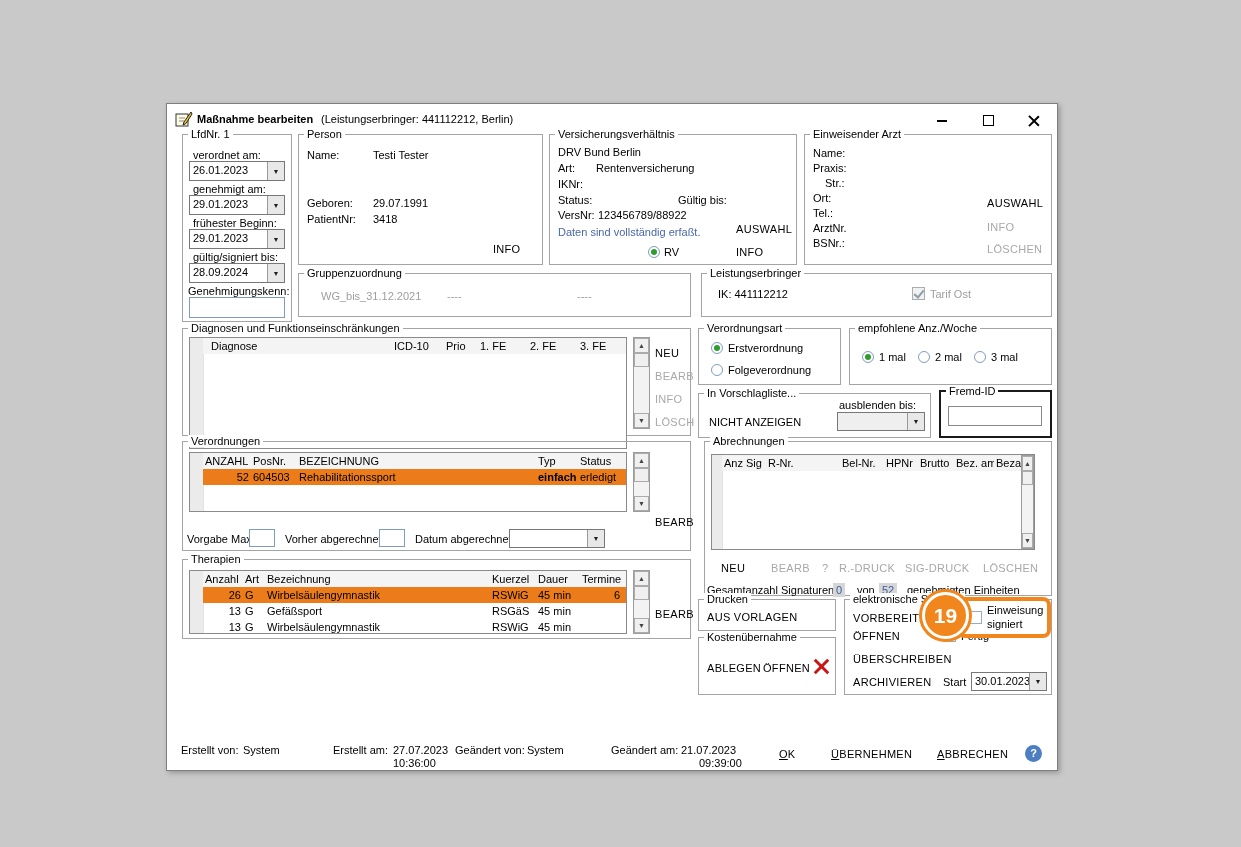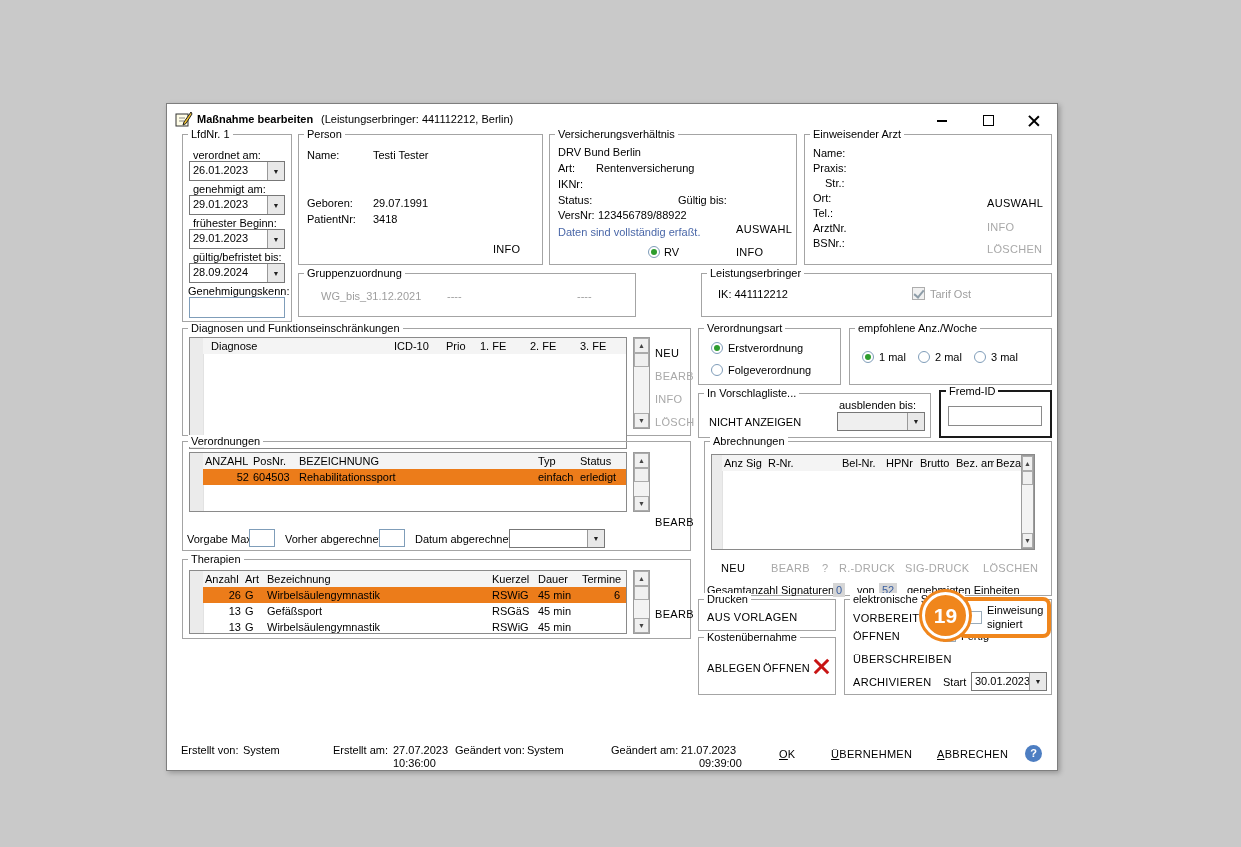--- a/index.html
+++ b/index.html
@@ -102,21 +102,21 @@
     <span class="lbl" style="left:10px;top:48px;">genehmigt am:</span>
     <div class="combo" style="left:6px;top:60px;width:96px;height:20px;">
       <span class="val">29.01.2023</span>
           <span class="dbtn">▼</span>
     </div>
     <span class="lbl" style="left:10px;top:82px;">frühester Beginn:</span>
     <div class="combo" style="left:6px;top:94px;width:96px;height:20px;">
       <span class="val">29.01.2023</span>
           <span class="dbtn">▼</span>
     </div>
-    <span class="lbl" style="left:10px;top:116px;">gültig/befristet bis:</span>
+    <span class="lbl" style="left:10px;top:116px;">gültig/signiert bis:</span>
     <div class="combo" style="left:6px;top:128px;width:96px;height:20px;">
       <span class="val">28.09.2024</span>
           <span class="dbtn">▼</span>
     </div>
     <span class="lbl" style="left:5px;top:150px;">Genehmigungskenn:</span>
     <div class="inp" style="left:6px;top:162px;width:96px;height:21px;"></div>
   </div>
 
   <div class="group" style="left:131px;top:30px;width:245px;height:131px;">
     <span class="legend">Person</span>
@@ -153,21 +153,21 @@
     <span class="lbl" style="left:20px;top:42px;">Str.:</span>
     <span class="lbl" style="left:8px;top:57px;">Ort:</span>
     <span class="lbl" style="left:8px;top:72px;">Tel.:</span>
     <span class="lbl" style="left:8px;top:87px;">ArztNr.</span>
     <span class="lbl" style="left:8px;top:102px;">BSNr.:</span>
     <span class="btnlbl" style="left:182px;top:62px;">AUSWAHL</span>
     <span class="btnlbl disabled" style="left:182px;top:86px;">INFO</span>
     <span class="btnlbl disabled" style="left:182px;top:108px;">LÖSCHEN</span>
   </div>
 
-  <div class="group" style="left:131px;top:169px;width:338px;height:44px;">
+  <div class="group" style="left:131px;top:169px;width:393px;height:44px;">
     <span class="legend">Gruppenzuordnung</span>
     <span class="lbl grayed" style="left:22px;top:16px;">WG_bis_31.12.2021</span>
     <span class="lbl grayed" style="left:148px;top:16px;">----</span>
     <span class="lbl grayed" style="left:278px;top:16px;">----</span>
   </div>
 
   <div class="group" style="left:534px;top:169px;width:351px;height:44px;">
     <span class="legend">Leistungserbringer</span>
     <span class="lbl" style="left:16px;top:14px;">IK: 441112212</span>
     <span class="cb dis" style="left:210px;top:13px;">
@@ -241,21 +241,21 @@
         <span class="c" style="width:48px;">ANZAHL</span>
         <span class="c" style="width:46px;">PosNr.</span>
         <span class="c" style="flex:1;">BEZEICHNUNG</span>
         <span class="c" style="width:42px;">Typ</span>
         <span class="c" style="width:48px;">Status</span>
       </div>
       <div class="trow sel" style="top:16px;">
         <span class="c" style="width:48px;text-align:right;">52</span>
         <span class="c" style="width:46px;">604503</span>
         <span class="c" style="flex:1;">Rehabilitationssport</span>
-        <span class="c" style="width:42px;">einfach</span>
+        <span class="c" style="width:42px;font-weight:bold;">einfach</span>
         <span class="c" style="width:48px;">erledigt</span>
       </div>
     </div>
     <div class="sb" style="left:450px;top:10px;height:60px;">
       <span class="up">▲</span>
           <span class="thumb"></span>
           <span class="dn">▼</span>
     </div>
     <span class="btnlbl" style="left:472px;top:74px;">BEARB</span>
     <span class="lbl" style="left:4px;top:91px;">Vorgabe Max</span>

